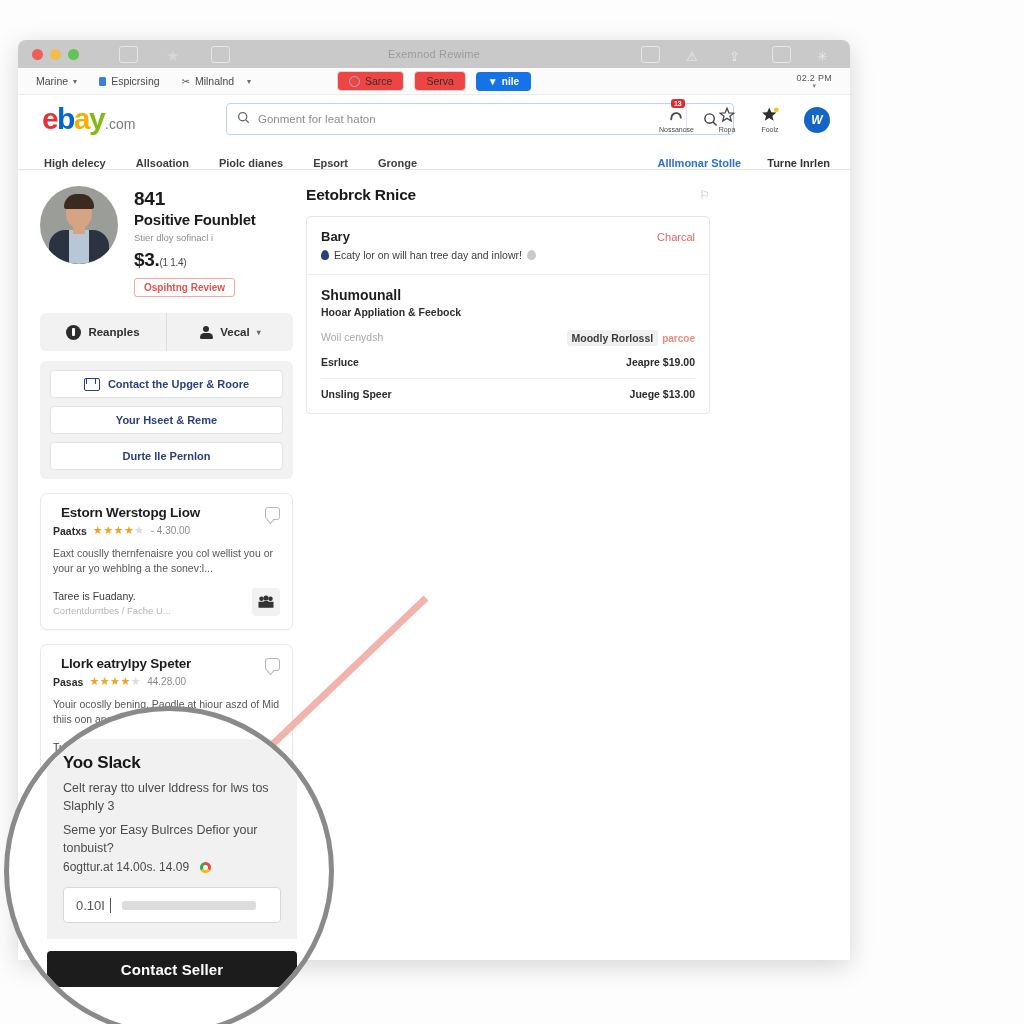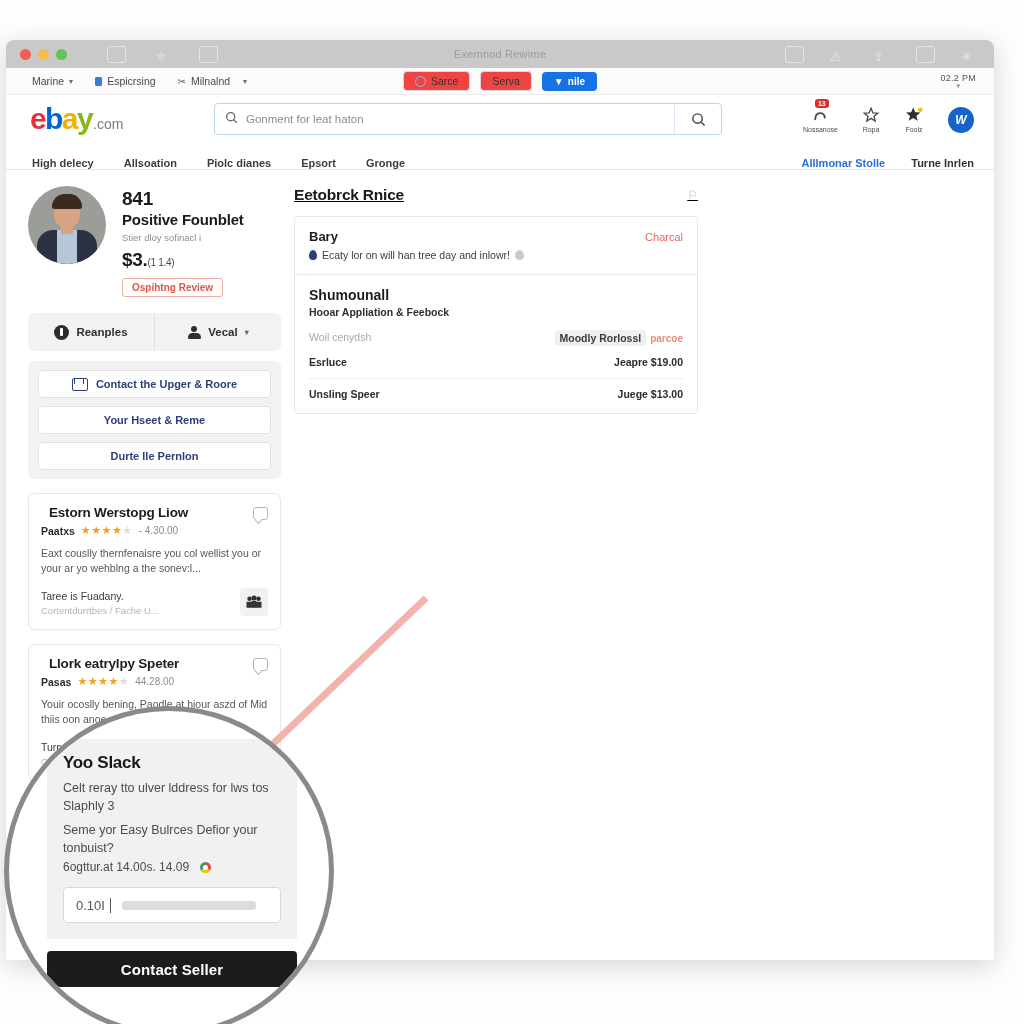--- a/index.html
+++ b/index.html
@@ -6,21 +6,21 @@
   body{
     width:1024px;height:1024px;overflow:hidden;
     background:#ffffff;
     font-family:"Liberation Sans", sans-serif;
     -webkit-font-smoothing:antialiased;
   }
   #stage{position:relative;width:1024px;height:1024px;background:#fdfdfd;}
 
   
   .window{
-    position:absolute;left:6px;top:40px;width:988px;height:920px;
+    position:absolute;left:18px;top:40px;width:832px;height:920px;
     background:#ffffff;border-radius:8px 8px 0 0;overflow:hidden;
     box-shadow:0 6px 26px rgba(0,0,0,.16);
   }
   .titlebar{
     position:relative;height:28px;background:#c9c9c9;
     display:flex;align-items:center;
   }
   .traffic{display:flex;gap:7px;margin-left:14px;}
   .dot{width:11px;height:11px;border-radius:50%;}
   .dot.r{background:#ef5f56;}
@@ -35,21 +35,21 @@
     letter-spacing:.2px;
   }
   .tb-right-icons{position:absolute;right:16px;display:flex;gap:26px;align-items:center;}
   .glyph{font-size:13px;color:#eeeeee;line-height:1;}
 
   
   .bar2{
     height:26px;background:#fbfbfb;border-bottom:1px solid #ececec;
     display:flex;align-items:center;position:relative;
   }
-  .bmk{display:flex;align-items:center;gap:5px;font-size:10.5px;color:#4a4a4a;margin-left:26px;}
+  .bmk{display:flex;align-items:center;gap:5px;font-size:10.5px;color:#4a4a4a;margin-left:18px;}
   .bmk .cap{font-weight:400;}
   .mini-lock{width:7px;height:9px;background:#3b7ddd;border-radius:1.5px;display:inline-block;}
   .mini-x{font-size:10px;color:#555;}
   .caret{font-size:8px;color:#6b6b6b;}
   .bar2-center{position:absolute;left:50%;transform:translateX(-50%);display:flex;gap:10px;align-items:center;}
   .btn-ghost{
     border:1px solid #d9d9d9;border-radius:4px;background:#ef4444;
     font-size:10.5px;color:#333;padding:3px 11px;display:flex;align-items:center;gap:5px;
   }
   .btn-blue{
@@ -167,21 +167,21 @@
   .rfoot .ft1{font-size:10.5px;color:#3a3a3a;}
   .rfoot .ft2{font-size:9.5px;color:#b5b5b5;margin-top:3px;}
   .thumb{
     width:28px;height:28px;background:#f1f1f1;border-radius:4px;flex:none;
     display:flex;align-items:center;justify-content:center;
   }
   .thumb-sq{width:14px;height:14px;border:2.2px solid #2a2a2a;border-radius:2px;}
 
   
   .rightcol{position:absolute;left:288px;top:16px;width:404px;}
-  .secthead{display:flex;align-items:center;justify-content:space-between;text-decoration:underline;}
+  .secthead{display:flex;align-items:center;justify-content:space-between;}
   .secttitle{font-size:15.5px;font-weight:700;color:#191919;letter-spacing:-.2px;}
   .flagico{font-size:12px;color:#b8b8b8;}
   .panel{margin-top:12px;border:1px solid #e6e6e6;border-radius:4px;background:#fff;overflow:hidden;}
   .panel-sec{padding:12px 14px 13px;}
   .panel-sec + .panel-sec{border-top:1px solid #ececec;}
   .ps-row{display:flex;align-items:baseline;justify-content:space-between;}
   .ps-title{font-size:13px;font-weight:700;color:#1d1d1d;}
   .ps-right{font-size:11px;color:#e2675d;}
   .ps-sub{display:flex;align-items:center;gap:5px;margin-top:5px;font-size:10.5px;color:#3c3c3c;}
   .pin{width:8px;height:10px;background:#2b3f7a;border-radius:50% 50% 50% 50%/60% 60% 40% 40%;flex:none;}

